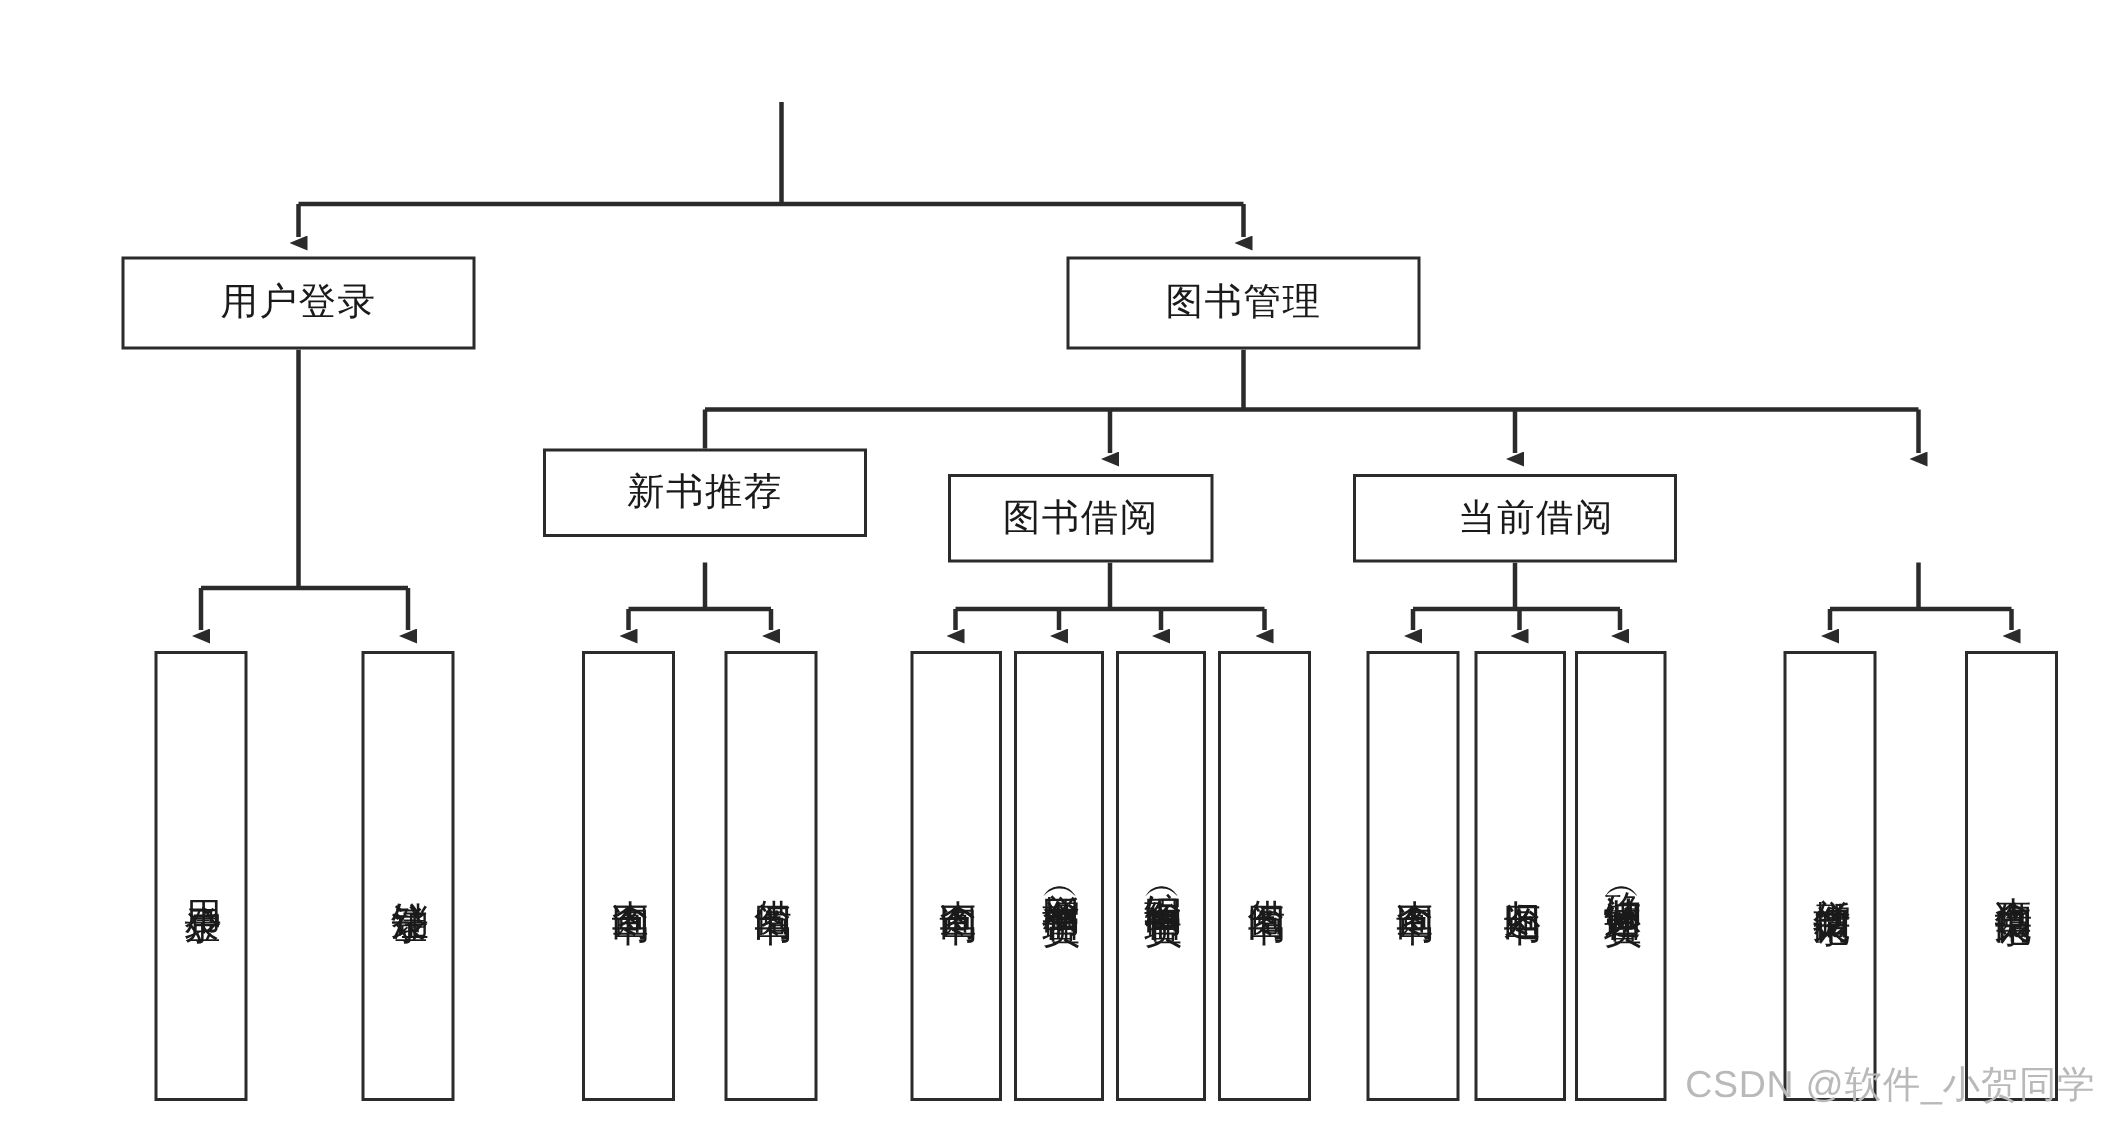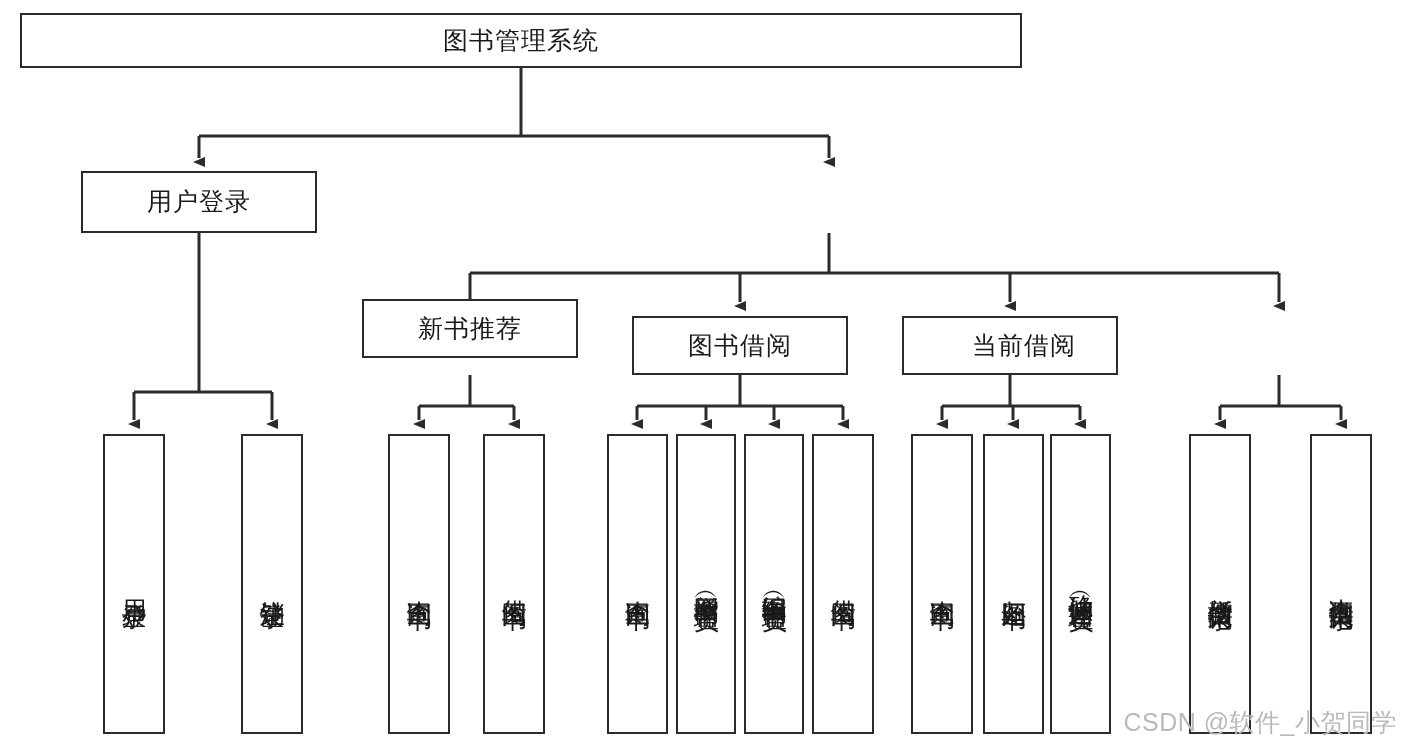--- a/index.html
+++ b/index.html
@@ -115,32 +115,32 @@
       <path d="M1013,406 L1013,420" marker-end="url(#arrow)"></path>
       <path d="M1080,406 L1080,420" marker-end="url(#arrow)"></path>
 
       <path d="M1279,375 L1279,406"></path>
       <path d="M1220,406 L1341,406"></path>
       <path d="M1220,406 L1220,420" marker-end="url(#arrow)"></path>
       <path d="M1341,406 L1341,420" marker-end="url(#arrow)"></path>
     </g>
   </svg>
 
-  <div class="node" style="left:20px; top:13px; width:1002px; height:55px;">
-    <span class="label">图书管理系统</span>
-  </div>
 
   <div class="node" style="left:81px; top:171px; width:236px; height:62px;">
     <span class="label">用户登录</span>
+  </div>
+  <div class="node" style="left:711px; top:171px; width:236px; height:62px;">
+    <span class="label">图书管理</span>
   </div>
 
   <div class="node" style="left:362px; top:299px; width:216px; height:59px;">
     <span class="label">新书推荐</span>
   </div>
-  <div class="node" style="left:632px; top:316px; width:216px; height:59px;">
+  <div class="node" style="left:632px; top:316px; width:177px; height:59px;">
     <span class="label">图书借阅</span>
   </div>
   <div class="node" style="left:902px; top:316px; width:216px; height:59px;padding-left:28px;">
     <span class="label">当前借阅</span>
   </div>
 
   <div class="node leaf" style="left:103px; top:434px; width:62px; height:300px;">
     <span class="label">用户登录</span>
   </div>
   <div class="node leaf" style="left:241px; top:434px; width:62px; height:300px;">

